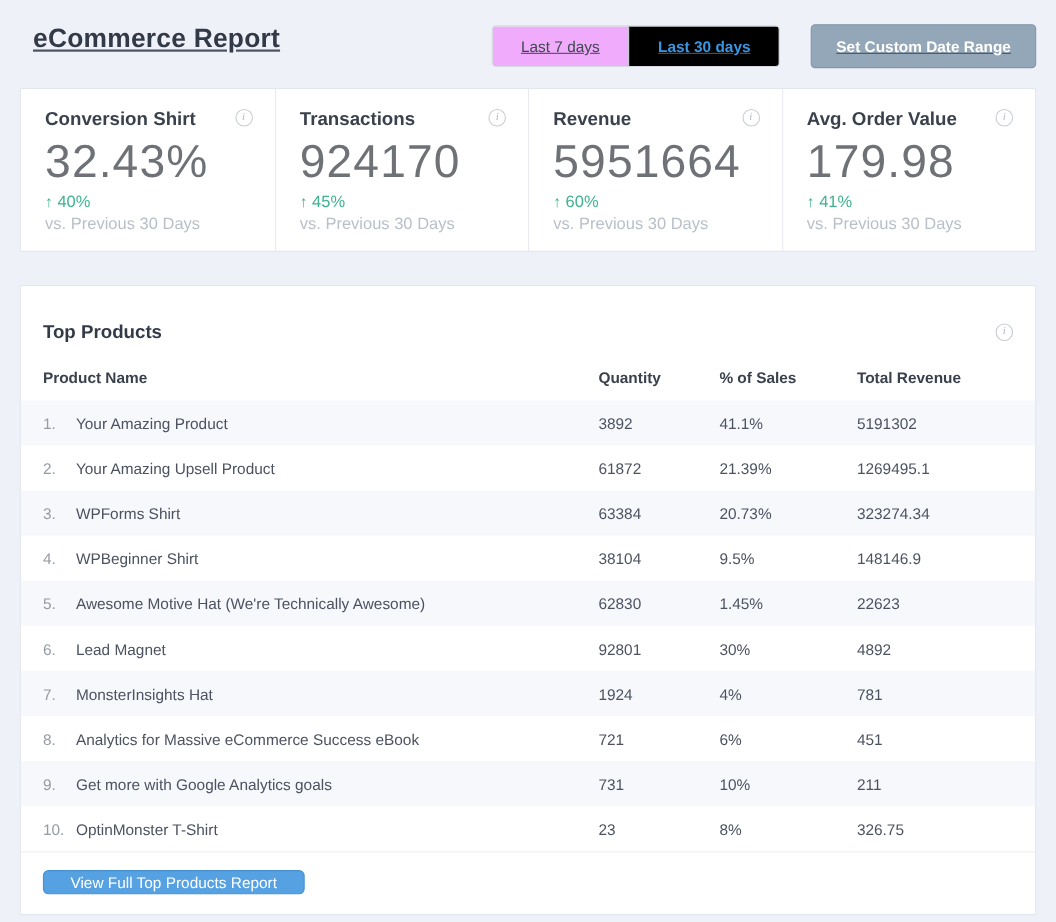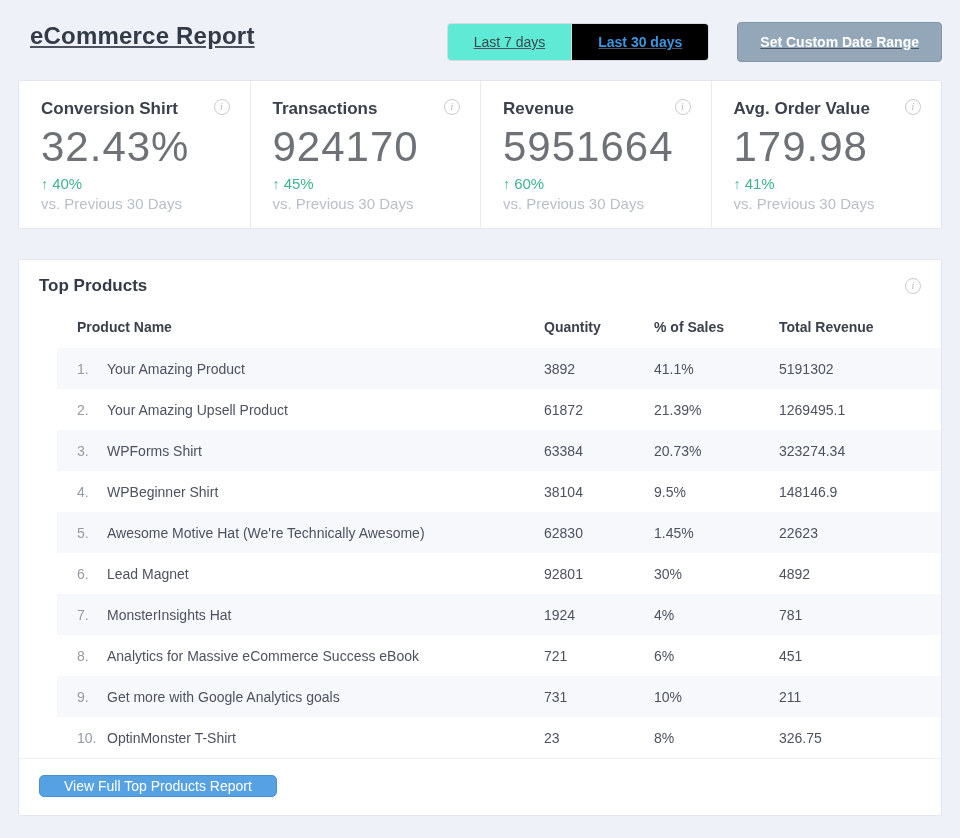--- a/index.html
+++ b/index.html
@@ -37,21 +37,21 @@
     overflow: hidden;
     background: #eef0f3;
   }
   .tab {
     font-family: inherit;
     font-size: 14px;
     padding: 0 26px;
     height: 36px;
     line-height: 34px;
     border: none;
-    background: #5eead4;
+    background: #f0abfc;
     color: #40474f;
     cursor: pointer;
   }
   .tab + .tab { border-left: 1px solid #d6dae1; }
   .tab.active {
     background: #000000;
     color: #3a96e1;
     font-weight: bold;
   }
   .custom-range-btn {
@@ -126,34 +126,33 @@
   .products-card {
     margin-top: 30px;
     background: #ffffff;
     border: 1px solid #e3e6ee;
     border-radius: 2px;
   }
   .card-head {
     display: flex;
     align-items: center;
     justify-content: space-between;
-    padding: 16px 20px 10px 20px;
+    padding: 32px 20px 10px 20px;
     gap: 28px;
   }
   .card-head h2 {
     font-size: 17px;
     font-weight: bold;
     color: #333a47;
   }
   .row-grid {
     display: grid;
     grid-template-columns: 1fr 110px 125px 142px;
     align-items: center;
     padding: 0 20px;
-    margin-left: 38px;
   }
   .thead {
     height: 42px;
     font-size: 14px;
     font-weight: bold;
     color: #3b414c;
   }
   .trow {
     height: 41px;
     font-size: 14px;

